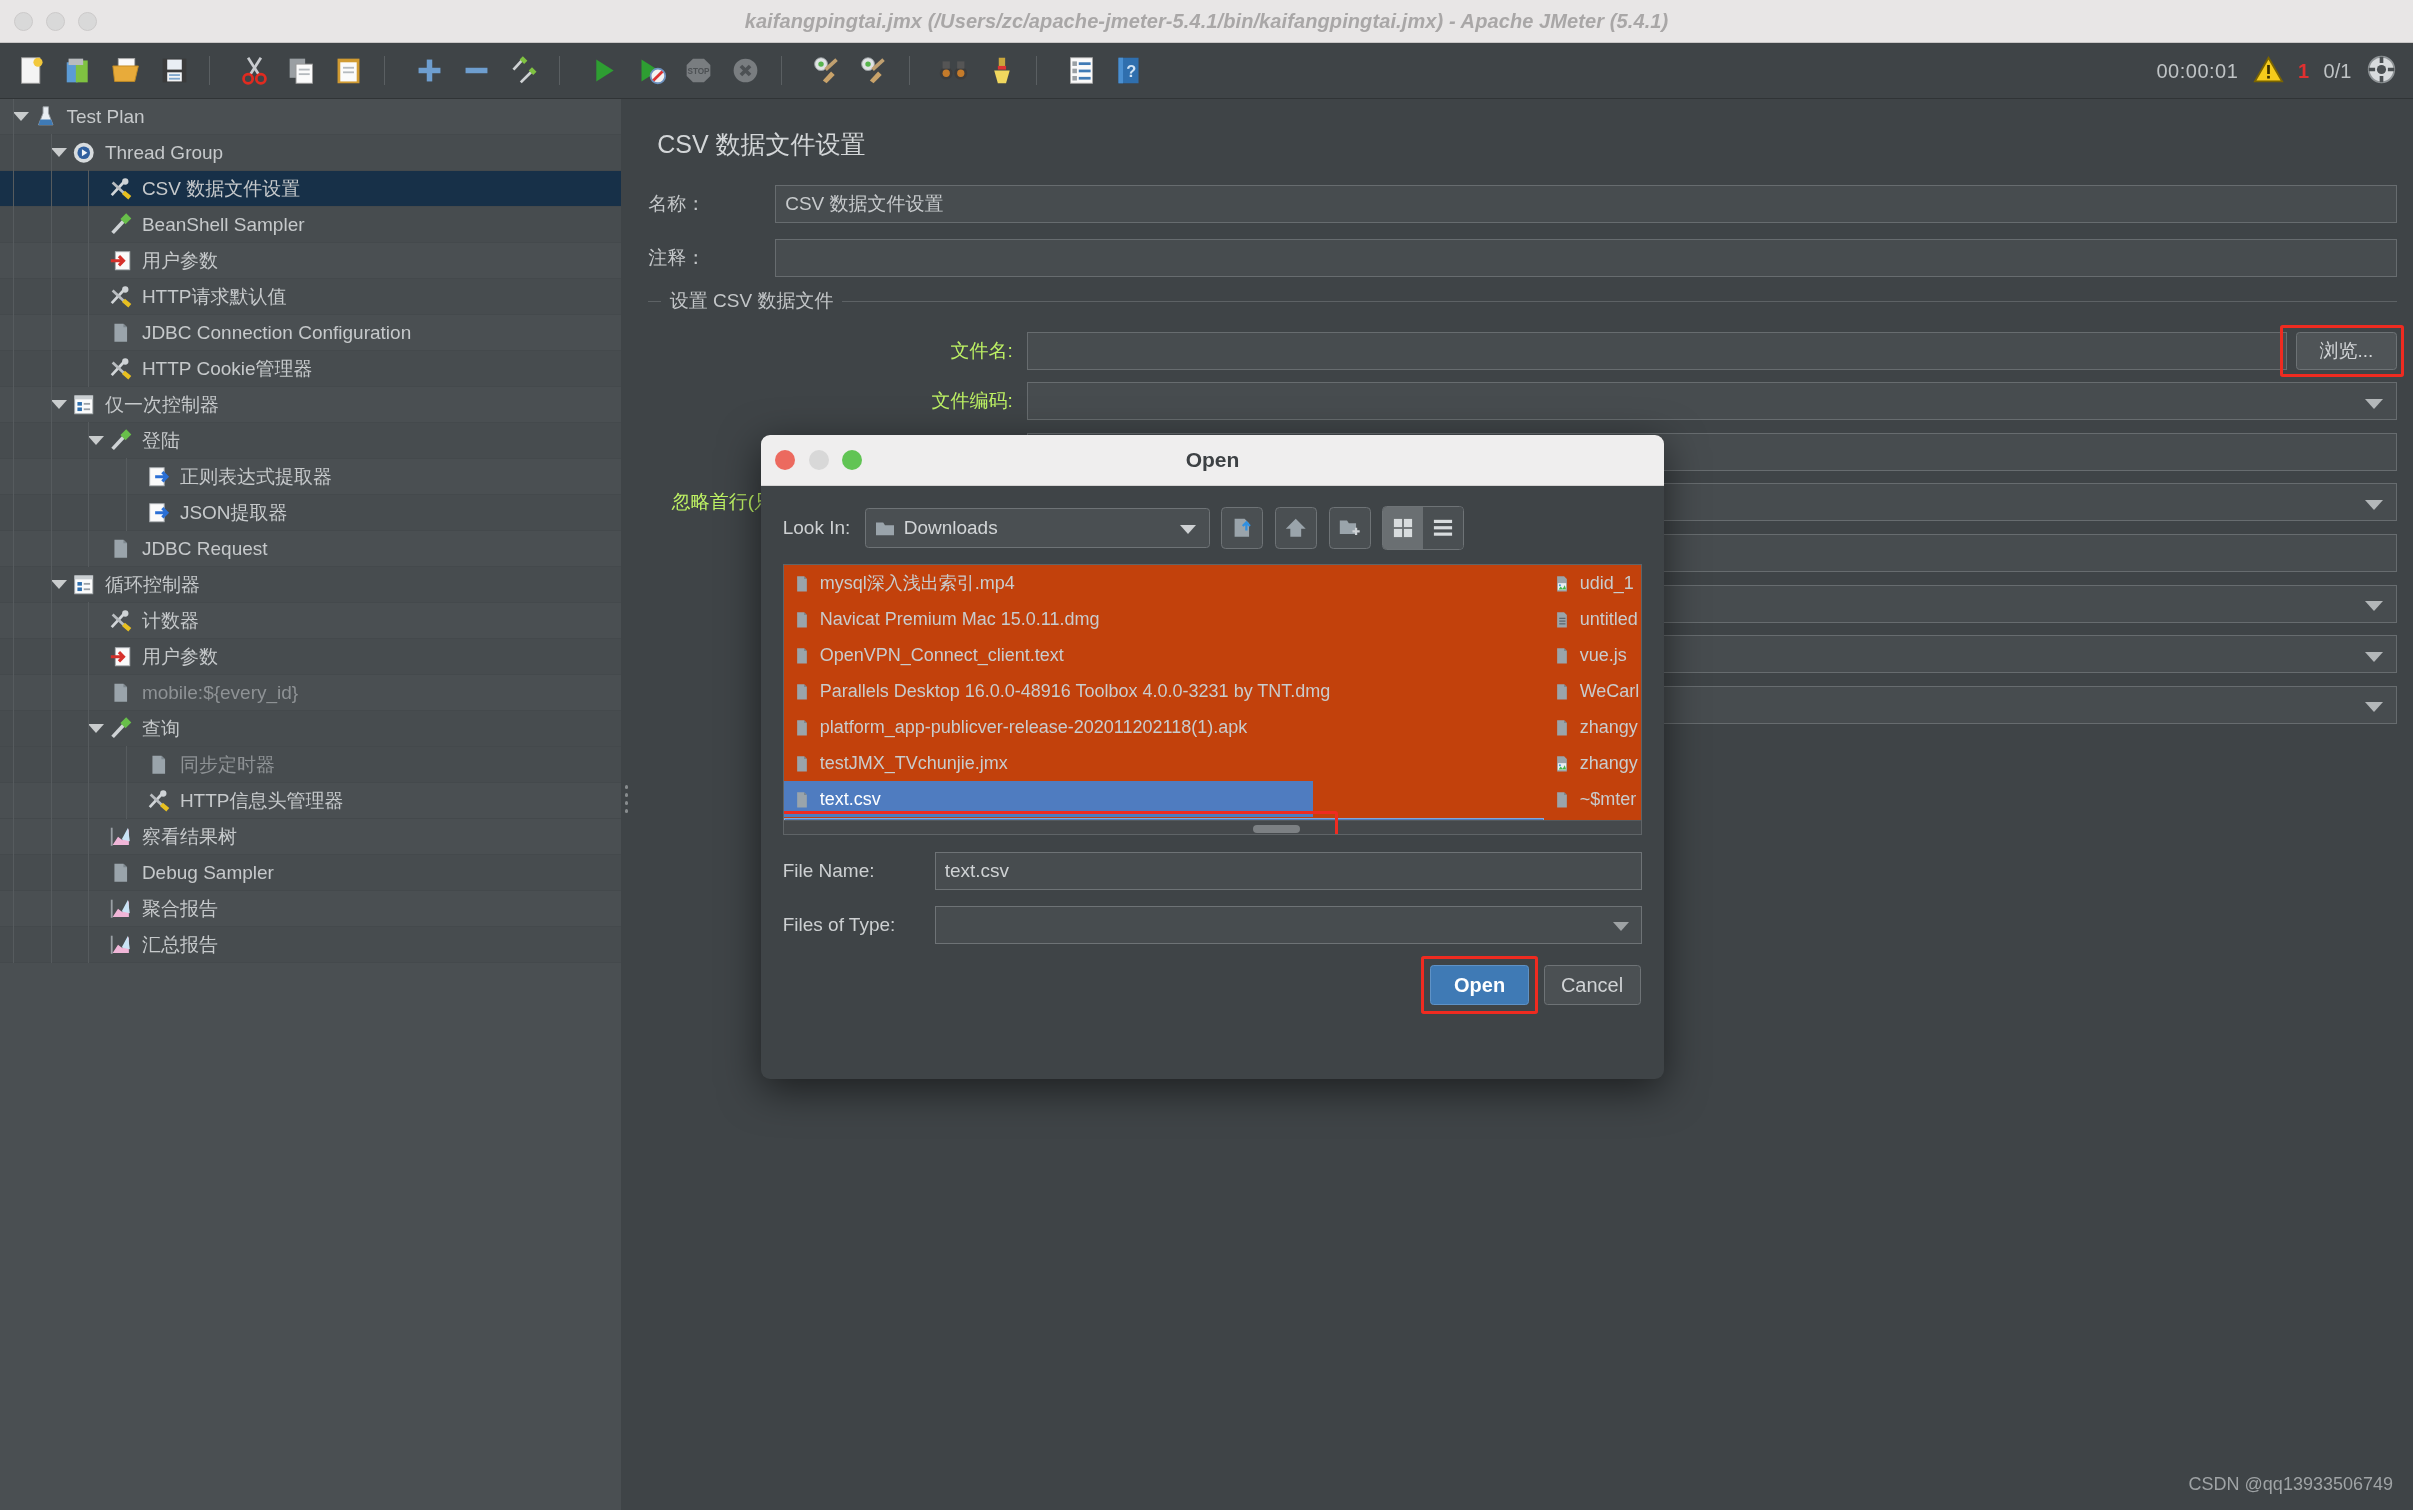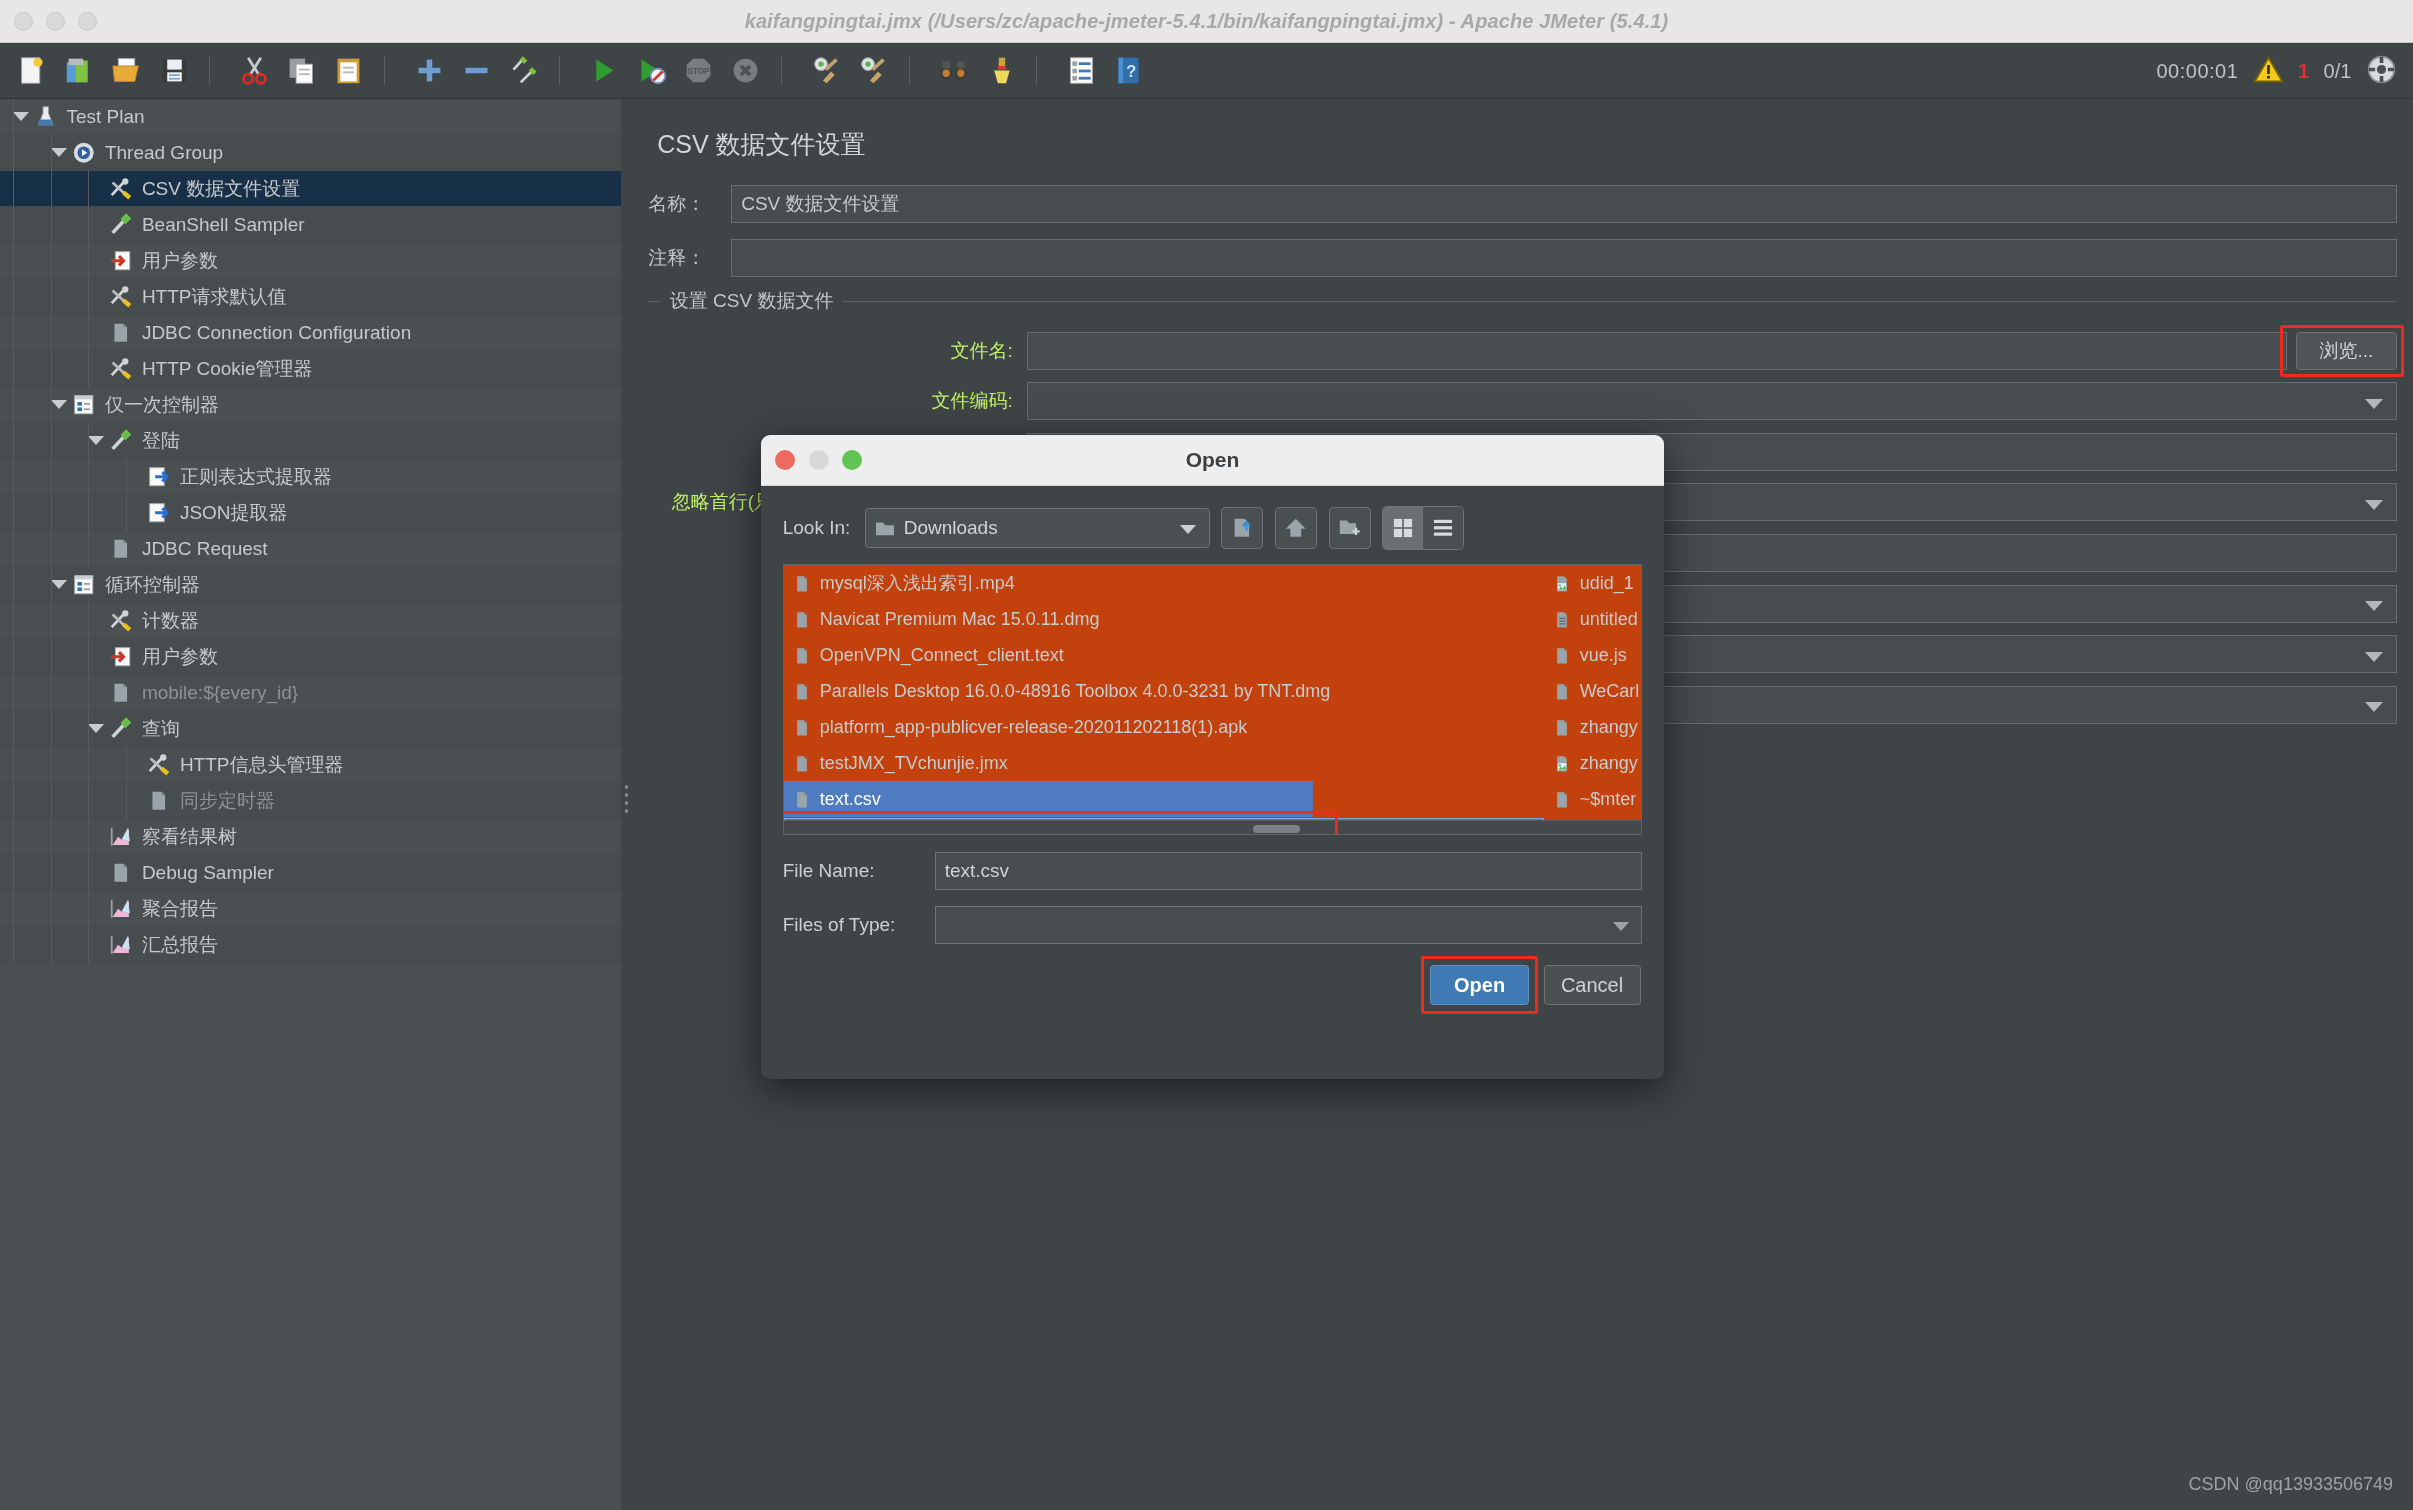--- a/index.html
+++ b/index.html
@@ -82,21 +82,21 @@
     display: block; width: 3.6px; height: 3.6px; background: #888c8e;
     border-radius: 50%; margin-bottom: 4.5px;
   }
 
   
   .right-pane {
     position: absolute; left: 632px; top: 99px; right: 0; bottom: 0;
     background: #3f4447; padding: 20px 16.2px 0 16.2px;
   }
   .pane-title { color: #d3d6d8; font-size: 25px; margin: 9px 0 23.5px 9px; }
-  .frow { display: flex; align-items: center; margin-bottom: 16.2px; }
+  .frow { display: flex; align-items: center; margin-bottom: 16.2px; gap: 44px; }
   .flabel { color: #c3c6c8; font-size: 19px; width: 83px; text-align: left; }
   .finput {
     flex: 1; height: 38px; background: #474c4f;
     border: 0.9px solid #676c6f; color: #c8cbcd;
     font-size: 19px; padding: 0 9px; line-height: 36px;
     font-family: "Liberation Sans", sans-serif;
   }
   .fieldset {
     position: relative; margin-top: 24px; border-top: 0.9px solid #5d6265;
     padding-top: 30px;
@@ -705,51 +705,51 @@
           <div class="guide" style="left: 88px;"></div>
         </div>
         <div style="width: 88px; flex: 0 0 auto;"></div>
         <div class="twisty"></div>
         <span class="tico"><svg viewBox="0 0 26 26" width="23.5" height="23.5">
             <path d="M4 22 L17 8" stroke="#cfd3d6" stroke-width="4"></path>
             <rect x="15" y="2" width="8" height="9" fill="#68bf4a" transform="rotate(45 19 6)"></rect>
           </svg></span>
         <span class="tlabel">查询</span>
       </div>
+      <div class="tree-row alt dim">
+        <div class="guides">
+          <div class="guide" style="left: 12.6px;"></div>
+          <div class="guide" style="left: 51px;"></div>
+          <div class="guide" style="left: 88px;"></div>
+          <div class="guide" style="left: 126px;"></div>
+        </div>
+        <div style="width: 126px; flex: 0 0 auto;"></div>
+        <div class="twisty hidden"></div>
+        <span class="tico"><svg viewBox="0 0 26 26" width="23.5" height="23.5">
+            <path d="M6 3 h10 l4 4 v16 H6 Z" fill="#9aa4ab"></path>
+            <path d="M16 3 v4 h4" fill="#7d878e"></path>
+          </svg></span>
+        <span class="tlabel">同步定时器</span>
+      </div>
       <div class="tree-row">
         <div class="guides">
           <div class="guide" style="left: 12.6px;"></div>
           <div class="guide" style="left: 51px;"></div>
           <div class="guide" style="left: 88px;"></div>
           <div class="guide" style="left: 126px;"></div>
         </div>
         <div style="width: 126px; flex: 0 0 auto;"></div>
         <div class="twisty hidden"></div>
         <span class="tico"><svg viewBox="0 0 26 26" width="23.5" height="23.5">
             <path d="M3 20 L17 5" stroke="#d2d6d9" stroke-width="3"></path>
             <circle cx="18" cy="5" r="3.5" fill="#cfd3d6"></circle>
             <path d="M4 6 L20 21" stroke="#b9bdc0" stroke-width="3"></path>
             <path d="M16 17 L23 23" stroke="#e8c020" stroke-width="5"></path>
           </svg></span>
         <span class="tlabel">HTTP信息头管理器</span>
-      </div>
-      <div class="tree-row alt dim">
-        <div class="guides">
-          <div class="guide" style="left: 12.6px;"></div>
-          <div class="guide" style="left: 51px;"></div>
-          <div class="guide" style="left: 88px;"></div>
-          <div class="guide" style="left: 126px;"></div>
-        </div>
-        <div style="width: 126px; flex: 0 0 auto;"></div>
-        <div class="twisty hidden"></div>
-        <span class="tico"><svg viewBox="0 0 26 26" width="23.5" height="23.5">
-            <path d="M6 3 h10 l4 4 v16 H6 Z" fill="#9aa4ab"></path>
-            <path d="M16 3 v4 h4" fill="#7d878e"></path>
-          </svg></span>
-        <span class="tlabel">同步定时器</span>
       </div>
       <div class="tree-row">
         <div class="guides">
           <div class="guide" style="left: 12.6px;"></div>
           <div class="guide" style="left: 51px;"></div>
           <div class="guide" style="left: 88px;"></div>
         </div>
         <div style="width: 88px; flex: 0 0 auto;"></div>
         <div class="twisty hidden"></div>
         <span class="tico"><svg viewBox="0 0 26 26" width="23.5" height="23.5">

